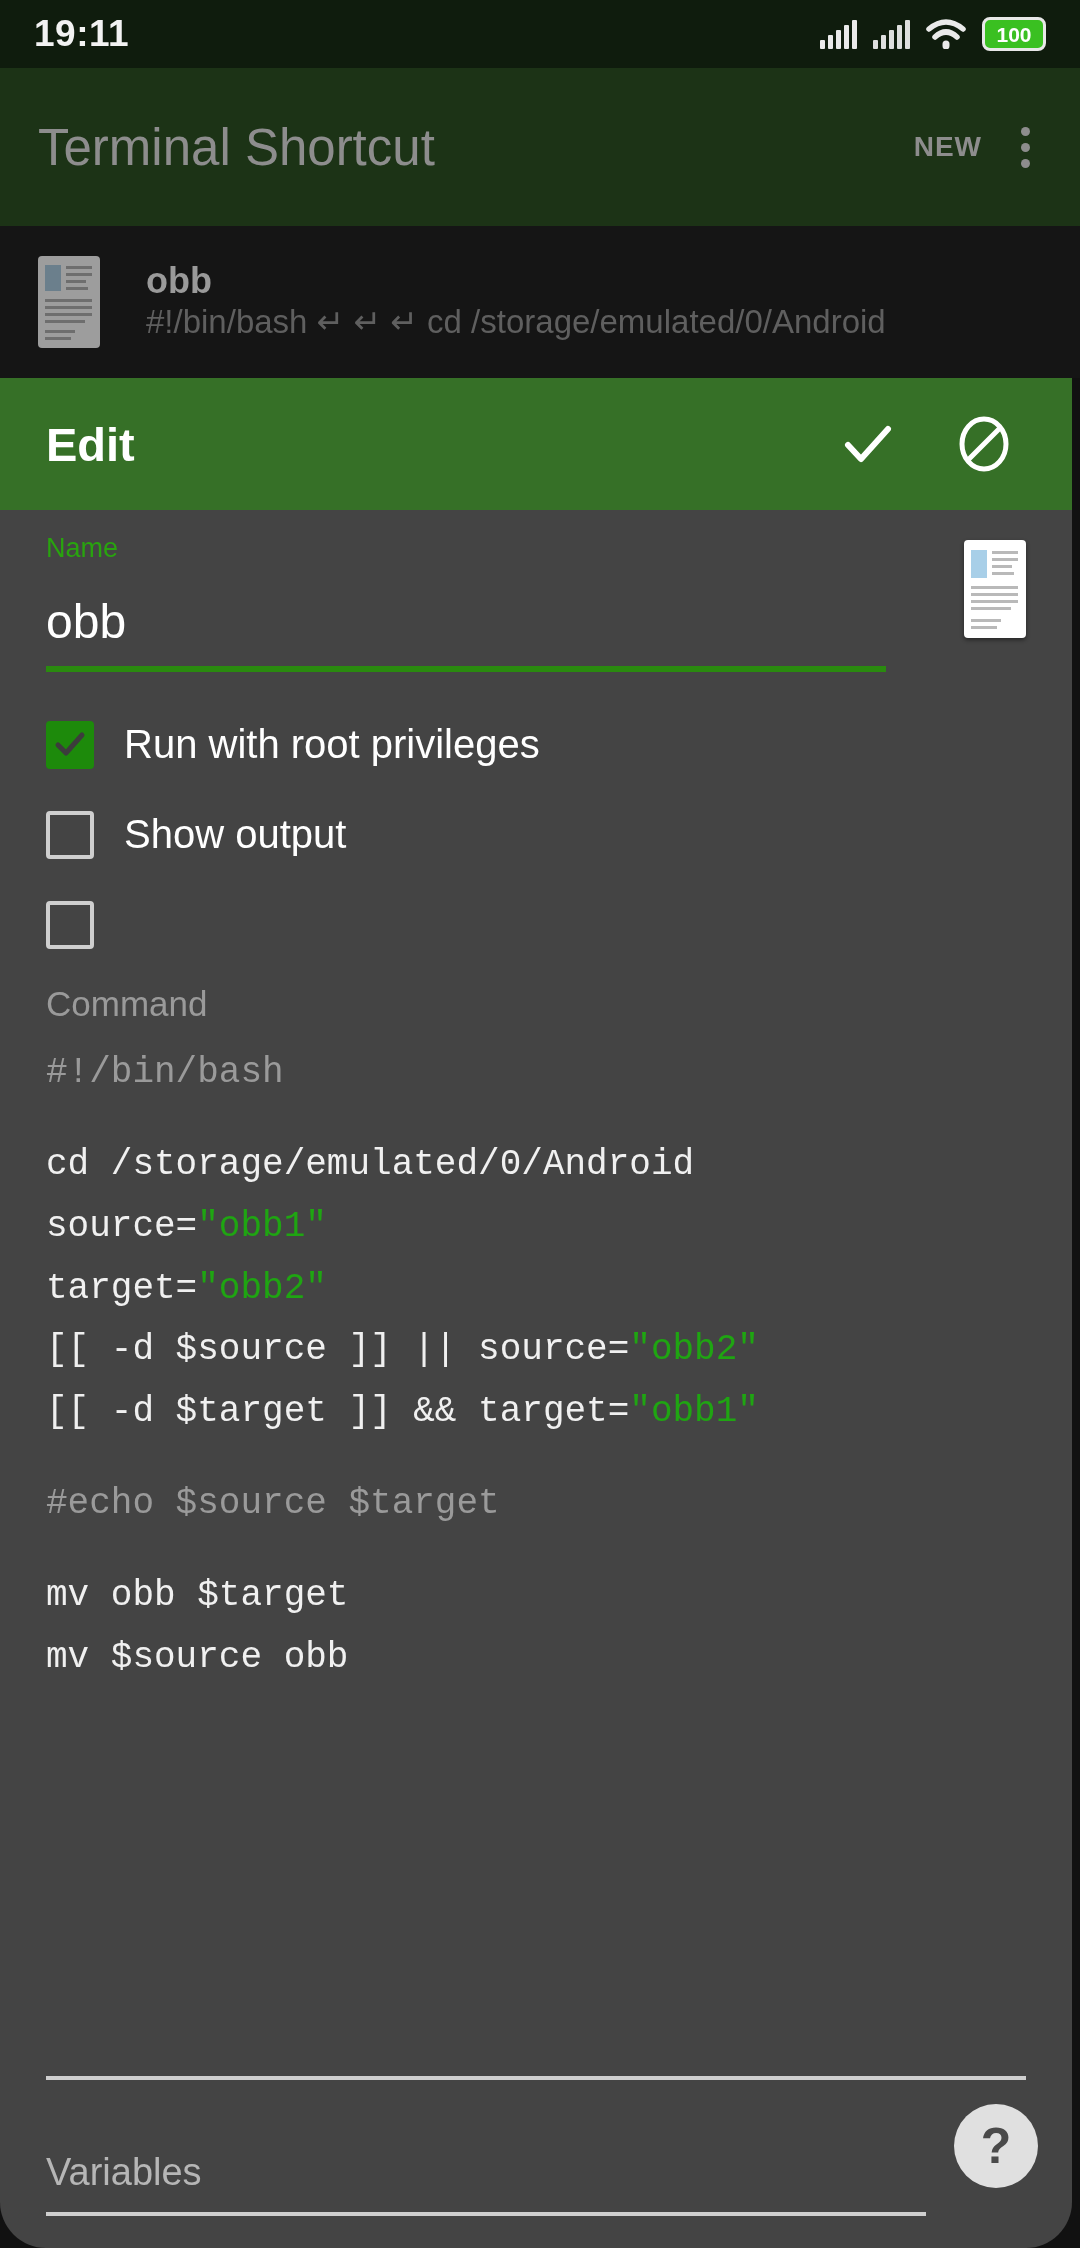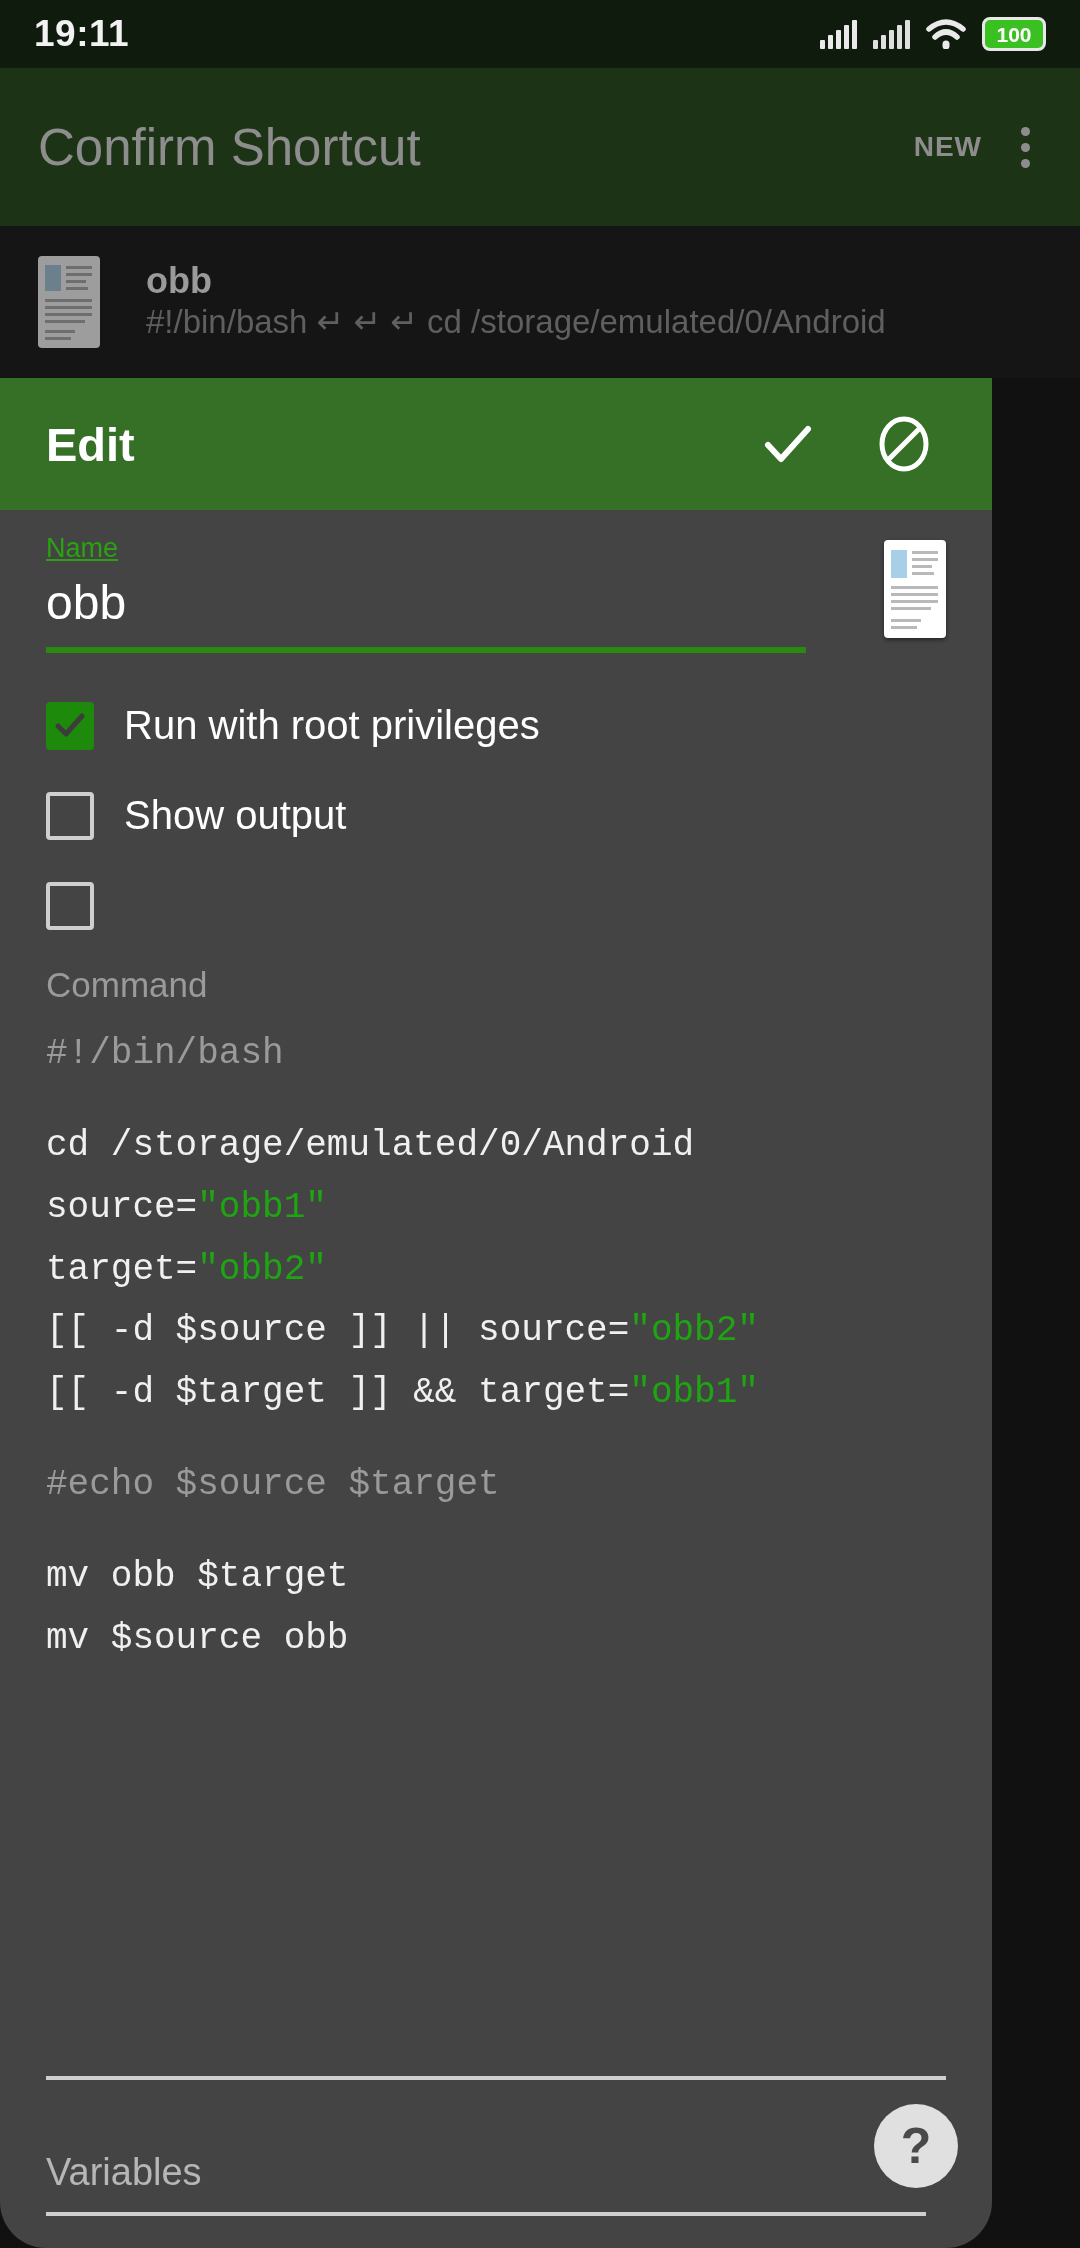--- a/index.html
+++ b/index.html
@@ -60,34 +60,34 @@
   
   .docicon { position:relative; background:#fff; border-radius:4px; box-shadow:0 2px 4px rgba(0,0,0,.45); }
   .docicon .dblue { position:absolute; background:#a8cfe8; }
   .docicon .dline { position:absolute; background:#b9b9b9; }
   .docicon.dim { background:#9d9d9d; box-shadow:none; }
   .docicon.dim .dblue { background:#6b7f8c; }
   .docicon.dim .dline { background:#6e6e6e; }
 
   
   #dialog {
-    position:absolute; left:0; top:378px; width:992px; height:1870px;
+    position:absolute; left:0; top:378px; width:1072px; height:1870px;
     background:#444444; border-radius:0 0 46px 46px; overflow:hidden;
   }
   .dlg-head {
     height:132px; background:#367027; display:flex; align-items:center; padding:0 46px;
   }
   .dlg-title { color:#ffffff; font-size:47px; font-weight:700; flex:1; }
   .icon-btn { width:84px; height:84px; display:flex; align-items:center; justify-content:center; }
 
   .dlg-body { padding:0 46px; position:relative; height:1738px; }
 
   .name-row { display:flex; align-items:flex-start; padding-top:22px; }
   .name-field { flex:1; padding-right:30px; }
-  .field-label { color:#29a30f; font-size:27px; line-height:1.2; margin-bottom:8px;text-decoration:underline; }
+  .field-label { color:#29a30f; font-size:27px; line-height:1.2; margin-bottom:27px; }
   .name-value { color:#ffffff; font-size:48px; line-height:1.3; padding-bottom:6px; }
   .name-underline { height:6px; background:#2a8a0f; width:100%; margin-top:6px; }
   .name-icon-wrap { width:110px; display:flex; justify-content:flex-end; padding-top:8px; }
 
   .check-list { margin-top:42px; }
   .check-item { display:flex; align-items:center; height:62px; margin-bottom:28px; }
   .cbox { width:48px; height:48px; border:4px solid #cfcfcf; border-radius:4px; background:transparent;
           display:flex; align-items:center; justify-content:center; flex:0 0 48px; }
   .cbox.checked { background:#1d8a0b; border-color:#1d8a0b; }
   .check-label { color:#ffffff; font-size:40px; margin-left:30px; }
@@ -140,21 +140,21 @@
             <path d="M20 27 L20 25" stroke="#eaeaea" stroke-width="7" stroke-linecap="round"></path>
           </svg>
         </div>
         <div class="batt">
           <span>100</span>
         </div>
       </div>
     </div>
 
     <div class="appbar">
-      <div class="appbar-title">Confirm Shortcut</div>
+      <div class="appbar-title">Terminal Shortcut</div>
       <div class="appbar-new">NEW</div>
       <div class="kebab">
           <b></b>
           <b></b>
           <b></b>
         </div>
     </div>
 
     <div class="listrow">
       <div class="doc-ico-sm">

